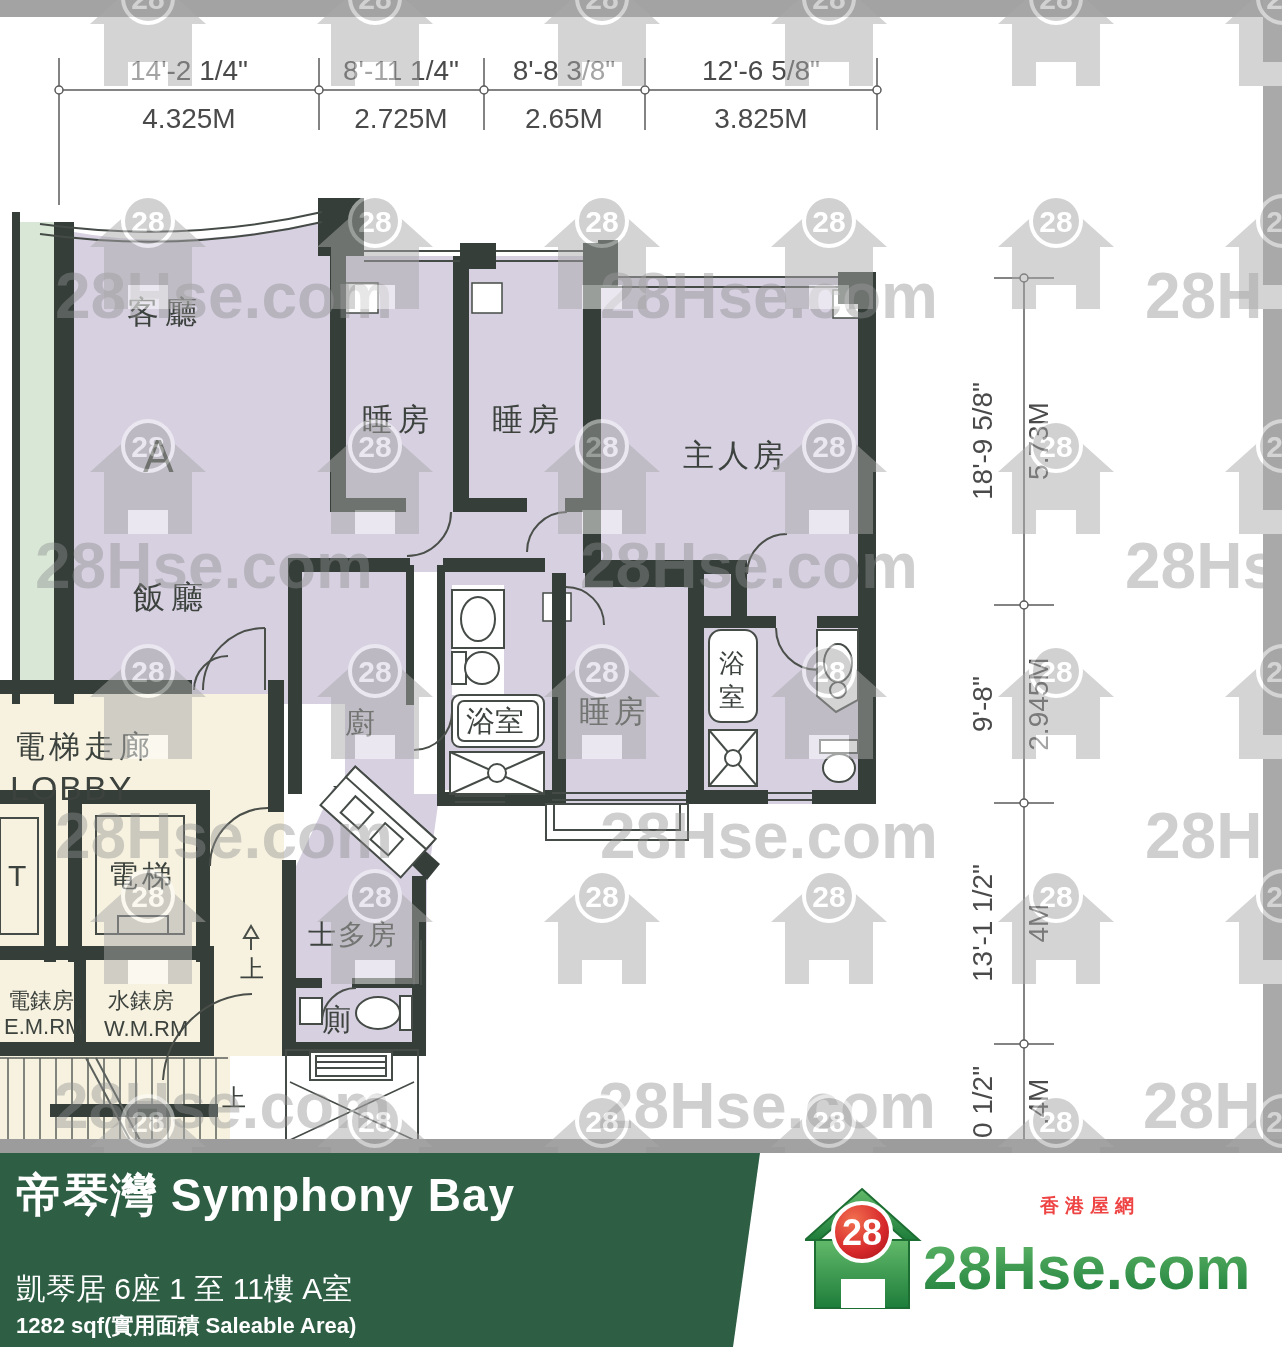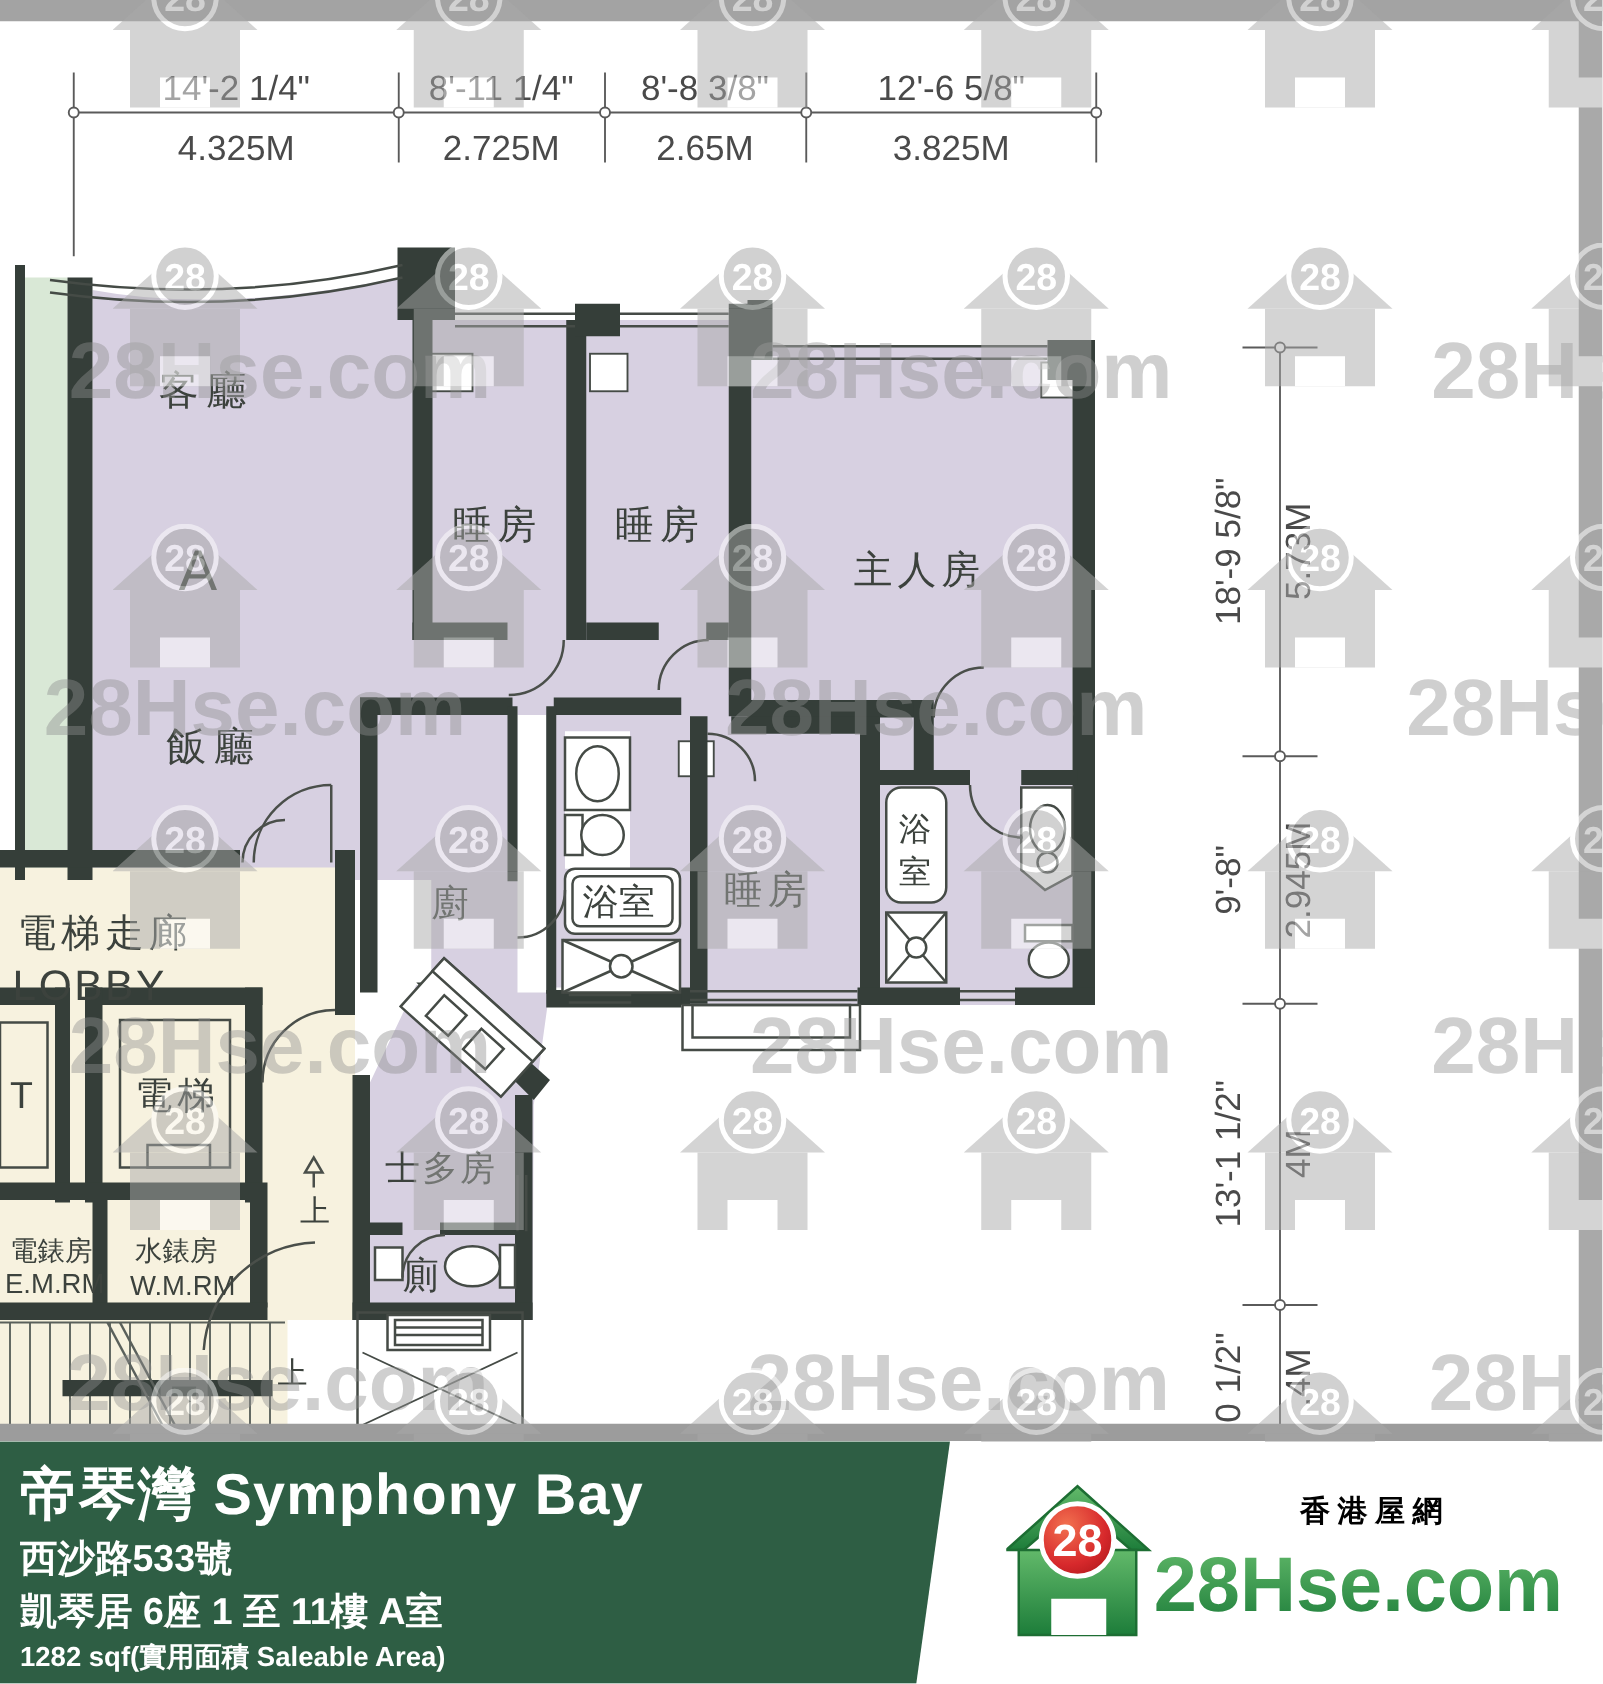--- a/index.html
+++ b/index.html
@@ -5,23 +5,23 @@
   html,body{margin:0;padding:0;background:#ffffff;}
   body{width:1282px;height:1347px;position:relative;overflow:hidden;
        font-family:"Liberation Sans","DejaVu Sans",sans-serif;}
   #plan{position:absolute;left:0;top:0;}
   .footer{position:absolute;left:0;top:1153px;width:1282px;height:156px;background:#ffffff;}
   .footer-green{position:absolute;left:0;top:0;width:1282px;height:194px;background:#2e5e44;
       clip-path:polygon(0 0,760px 0,733px 194px,0 194px);}
   .ft-line{position:absolute;color:#ffffff;white-space:nowrap;}
   .ft-title{left:16px;top:12px;font-size:46px;font-weight:bold;letter-spacing:1px;}
   .ft-addr{left:16px;top:74px;font-size:30px;font-weight:bold;}
-  .ft-block{left:16px;top:116px;font-size:30px;font-weight:bold;}
+  .ft-block{left:16px;top:116px;font-size:30px;font-weight:normal;}
   .ft-area{left:16px;top:158px;font-size:22px;font-weight:bold;}
-  .portal{position:absolute;left:1040px;top:40px;font-size:24px;color:#000000;
+  .portal{position:absolute;left:1040px;top:40px;font-size:19px;color:#ef4444;
       letter-spacing:6px;font-weight:bold;}
   .logo-svg{position:absolute;left:805px;top:34px;}
   svg text{font-family:"Liberation Sans","DejaVu Sans",sans-serif;}
 </style>
 </head>
 <body>
 
 <svg id="plan" width="1282" height="1153" viewBox="0 0 1282 1153">
   <defs>
     <g id="wmicon">
@@ -345,21 +345,20 @@
     <use href="#wmicon" x="544" y="1093"></use>
       <use href="#wmicon" x="771" y="1093"></use>
     <use href="#wmicon" x="998" y="1093"></use>
       <use href="#wmicon" x="1225" y="1093"></use>
   </g>
 </svg>
 
 <div class="footer">
   <div class="footer-green"></div>
   <div class="ft-line ft-title">帝琴灣 Symphony Bay</div>
-  <div class="ft-line ft-addr">西沙路533號</div>
   <div class="ft-line ft-block">凱琴居 6座 1 至 11樓 A室</div>
   <div class="ft-line ft-area">1282 sqf(實用面積 Saleable Area)</div>
   <div class="portal">香港屋網</div>
 
   <svg class="logo-svg" width="470" height="130" viewBox="0 0 470 130">
     <defs>
       <linearGradient id="lg" x1="0" y1="0" x2="0" y2="1">
         <stop offset="0" stop-color="#62b96a"></stop>
         <stop offset="1" stop-color="#1d7d3a"></stop>
       </linearGradient>

